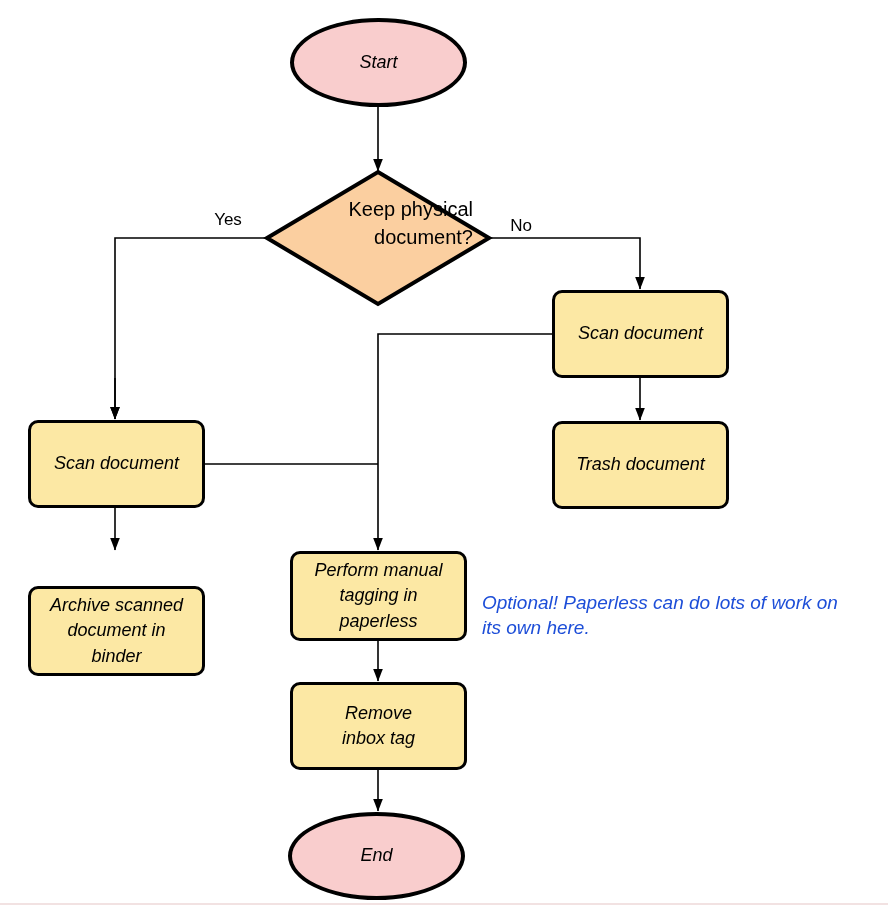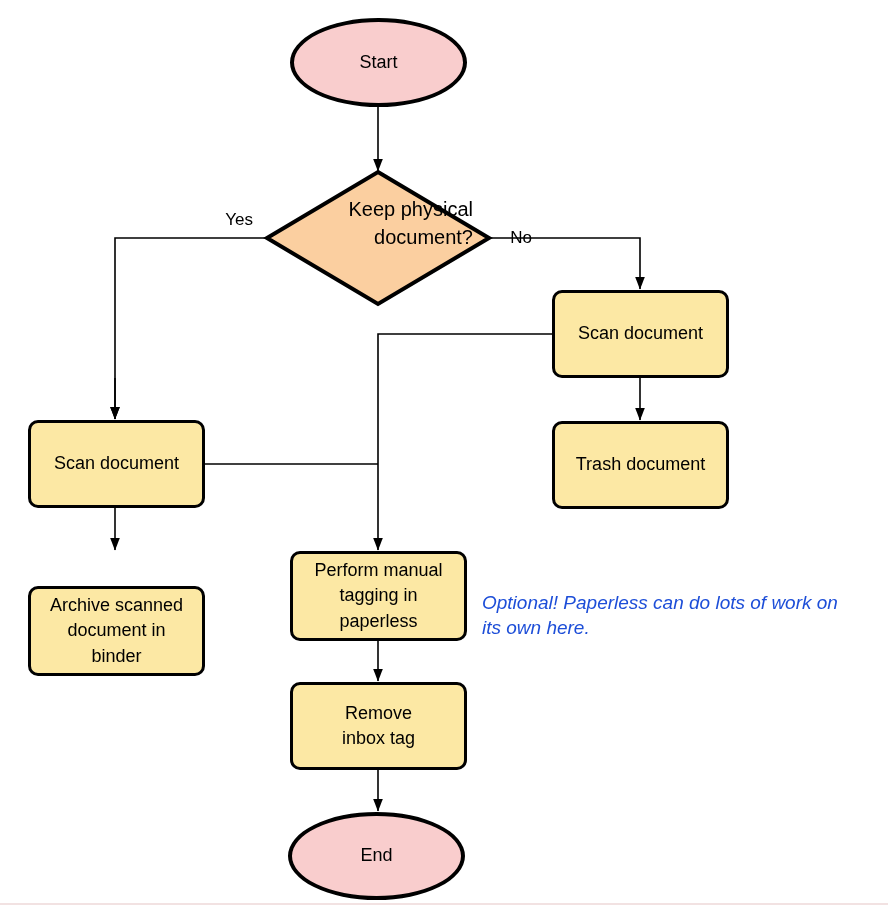--- a/index.html
+++ b/index.html
@@ -40,20 +40,21 @@
     box-sizing: border-box;
     display: flex;
     align-items: center;
     justify-content: center;
     text-align: center;
     font-size: 18px;
     line-height: 1.4;
   }
   .node-label {
     white-space: pre-line;
+    font-style: italic;
   }
   .terminal {
     background: var(--terminal-fill, #F9CDCD);
     border: 4px solid var(--border, #000000);
     border-radius: 50%;
   }
   .process {
     background: var(--process-fill, #FCE8A4);
     border: 3px solid var(--border, #000000);
     border-radius: 10px;
@@ -67,22 +68,22 @@
     font-size: 20px;
     line-height: 1.4;
     white-space: pre-line;
   }
   .edge-label {
     position: absolute;
     width: 50px;
     text-align: center;
     font-size: 17px;
   }
-  .edge-label-yes { left: 203px; top: 210px; text-align: right; }
-  .edge-label-no  { left: 496px; top: 228px; text-align: center; }
+  .edge-label-yes { left: 203px; top: 210px; }
+  .edge-label-no  { left: 496px; top: 216px; text-align: center; }
   .note {
     position: absolute;
     left: 482px;
     top: 590px;
     width: 404px;
     font-size: 19px;
     font-style: italic;
     line-height: 1.32;
     white-space: pre-line;
     color: #1d4ed8;

